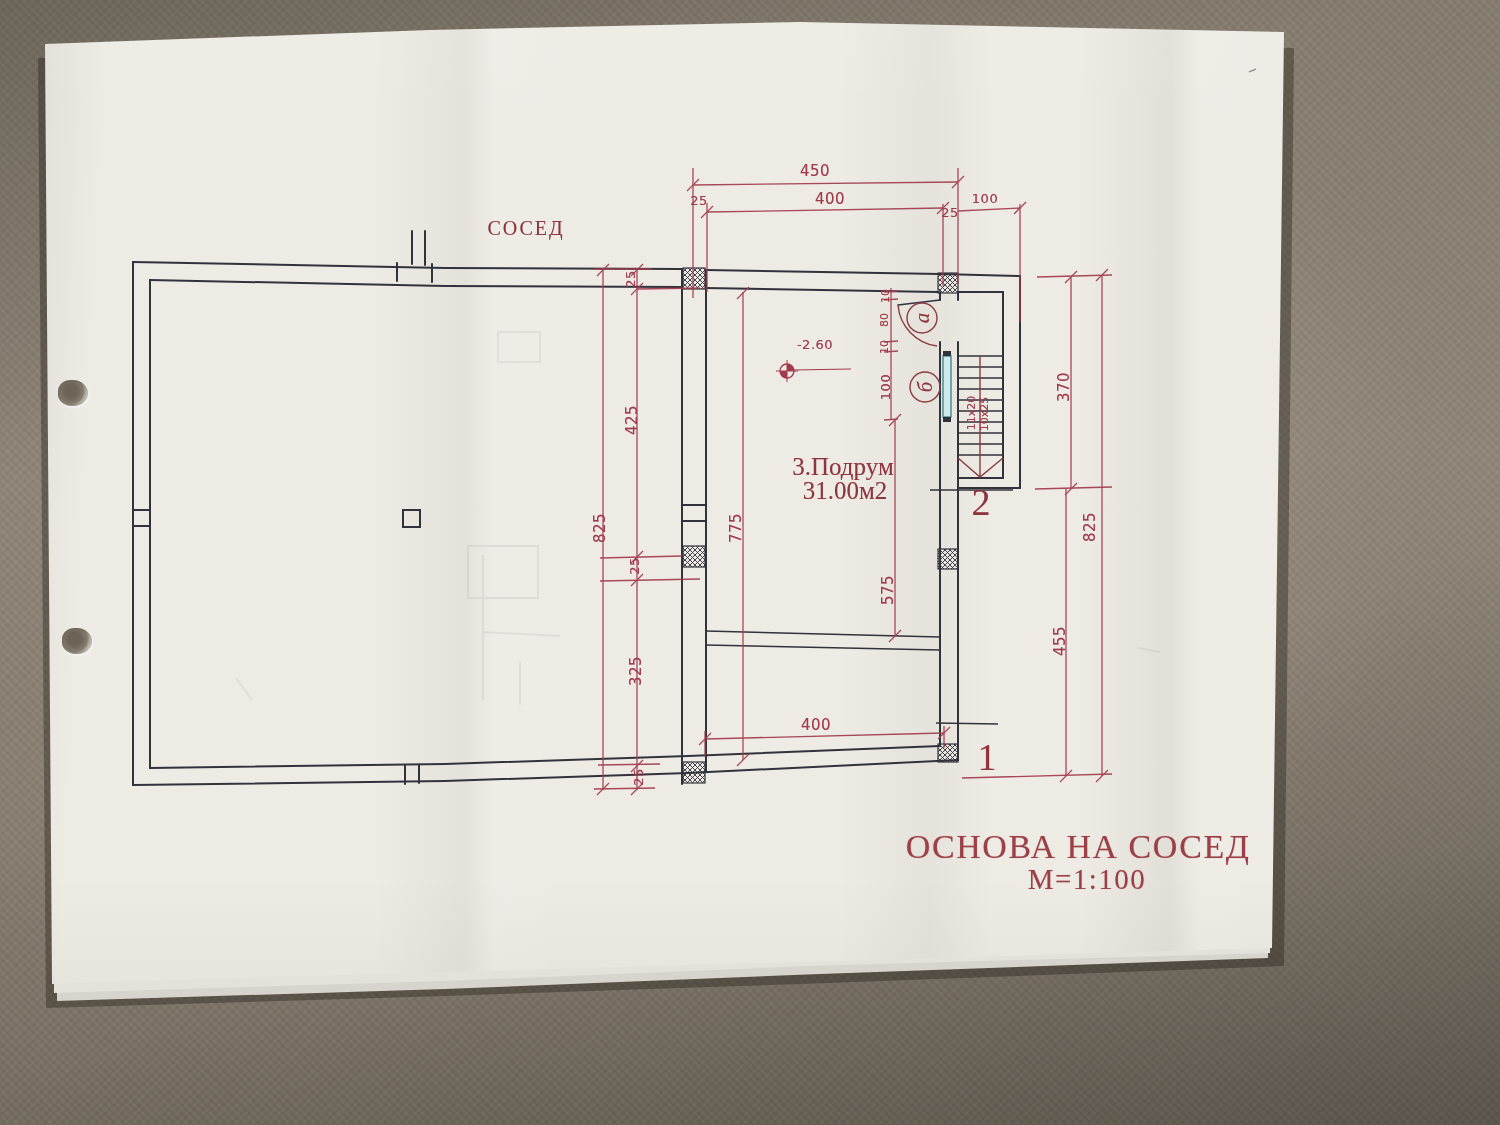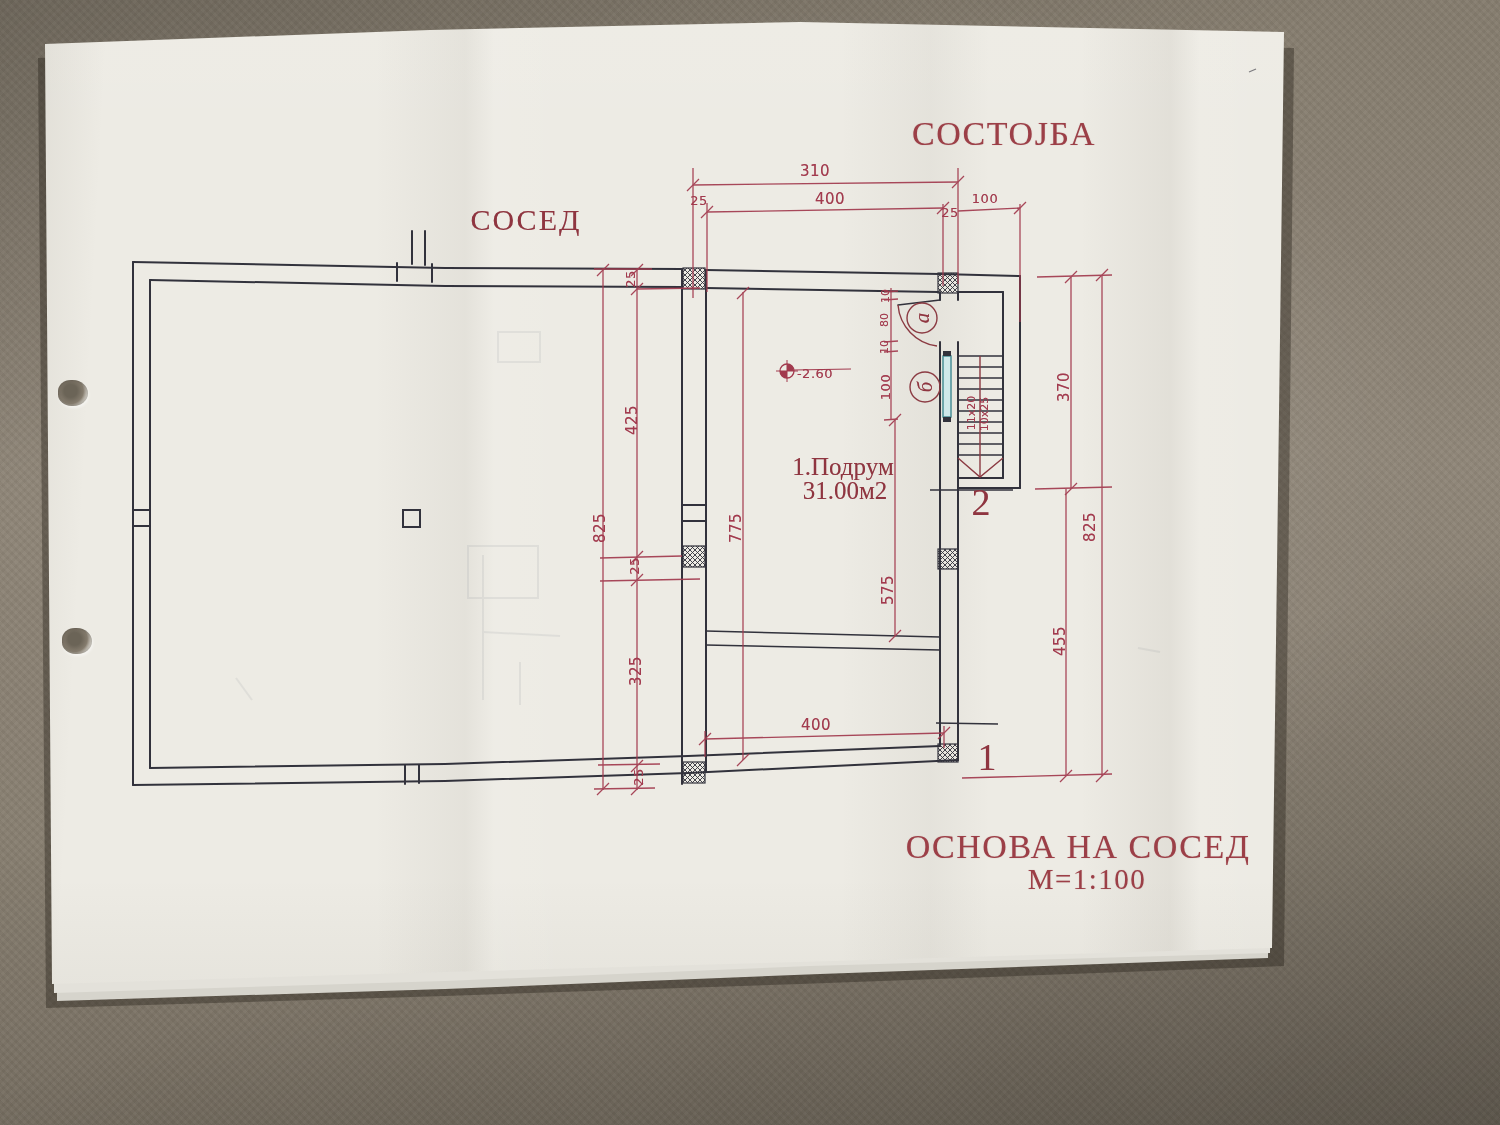--- a/index.html
+++ b/index.html
@@ -39,21 +39,21 @@
     position:absolute;width:30px;height:26px;border-radius:46% 54% 52% 48%;
     background:radial-gradient(circle at 42% 42%, #6b6457 0 28%, #857c6e 55%, rgba(226,224,216,0) 78%);
     box-shadow:1px 2px 3px rgba(255,255,255,0.5), inset 0 0 3px rgba(40,35,28,0.5);
   }
   svg.plan{position:absolute;left:0;top:0;}
   .lbl{position:absolute;white-space:nowrap;transform:translate(-50%,-50%);}
   .rot{transform:translate(-50%,-50%) rotate(-90deg);}
   .title{font-family:"Liberation Serif",serif;font-size:34px;color:#9c3f47;letter-spacing:1.5px;text-shadow:0 0 1px rgba(140,55,60,0.35);}
   .title-sm{font-size:29px;}
   .dserif{font-family:"Liberation Serif",serif;color:#8f3540;text-shadow:0 0 0.6px rgba(140,55,60,0.4);}
-  .neighbor{font-size:30px;letter-spacing:2px;}
+  .neighbor{font-size:20px;letter-spacing:2px;margin-top:8px;}
   .room{font-size:25px;}
   .axisnum{font-size:38px;}
   .doorletter{font-size:21px;font-style:italic;}
   .dim{font-size:15px;color:#a23a4e;letter-spacing:0.5px;text-shadow:0 0 0.5px rgba(160,55,70,0.5);}
   .dim-sm{font-size:13px;}
   .dim-xs{font-size:11px;letter-spacing:0;}
 </style>
 </head>
 <body>
 
@@ -192,38 +192,37 @@
 
     <g>
       <circle cx="787" cy="371" r="7" fill="none" stroke="#a23a4e" stroke-width="1.3"></circle>
       <path d="M787,364 A7,7 0 0 1 794,371 L787,371 Z" fill="#a23a4e"></path>
       <path d="M787,378 A7,7 0 0 1 780,371 L787,371 Z" fill="#a23a4e"></path>
       <path d="M787,360 L787,382 M776,371 L798,371" stroke="#a23a4e" stroke-width="1"></path>
       <path d="M794,370 L851,369" stroke="#a23a4e" stroke-width="1.2"></path>
     </g>
   </svg>
 
-  <div class="lbl title" style="left:1004px;top:134px">СОСТОЈБА</div>
   <div class="lbl title" style="left:1078px;top:847px">ОСНОВА НА СОСЕД</div>
   <div class="lbl title title-sm" style="left:1087px;top:879px">М=1:100</div>
 
   <div class="lbl dserif neighbor" style="left:526px;top:220px">СОСЕД</div>
-  <div class="lbl dserif room" style="left:843px;top:467px">1.Подрум</div>
+  <div class="lbl dserif room" style="left:843px;top:467px">3.Подрум</div>
   <div class="lbl dserif room" style="left:845px;top:491px">31.00м2</div>
-  <div class="lbl dim dim-sm" style="left:815px;top:373px">-2.60</div>
+  <div class="lbl dim dim-sm" style="left:815px;top:344px">-2.60</div>
 
   <div class="lbl dserif axisnum" style="left:981px;top:502px">2</div>
   <div class="lbl dserif axisnum" style="left:987px;top:757px">1</div>
   <div class="lbl dserif doorletter rot" style="left:922px;top:318px">а</div>
   <div class="lbl dserif doorletter rot" style="left:925px;top:387px">б</div>
 
   <div class="lbl dim dim-xs rot" style="left:971px;top:413px">11x20</div>
   <div class="lbl dim dim-xs rot" style="left:984px;top:414px">10x25</div>
 
-  <div class="lbl dim" style="left:815px;top:171px">310</div>
+  <div class="lbl dim" style="left:815px;top:171px">450</div>
   <div class="lbl dim dim-sm" style="left:699px;top:200px">25</div>
   <div class="lbl dim" style="left:830px;top:199px">400</div>
   <div class="lbl dim dim-sm" style="left:950px;top:212px">25</div>
   <div class="lbl dim dim-sm" style="left:985px;top:198px">100</div>
 
   <div class="lbl dim rot" style="left:600px;top:528px">825</div>
   <div class="lbl dim dim-sm rot" style="left:630px;top:279px">25</div>
   <div class="lbl dim rot" style="left:632px;top:420px">425</div>
   <div class="lbl dim dim-sm rot" style="left:634px;top:566px">25</div>
   <div class="lbl dim rot" style="left:636px;top:671px">325</div>

